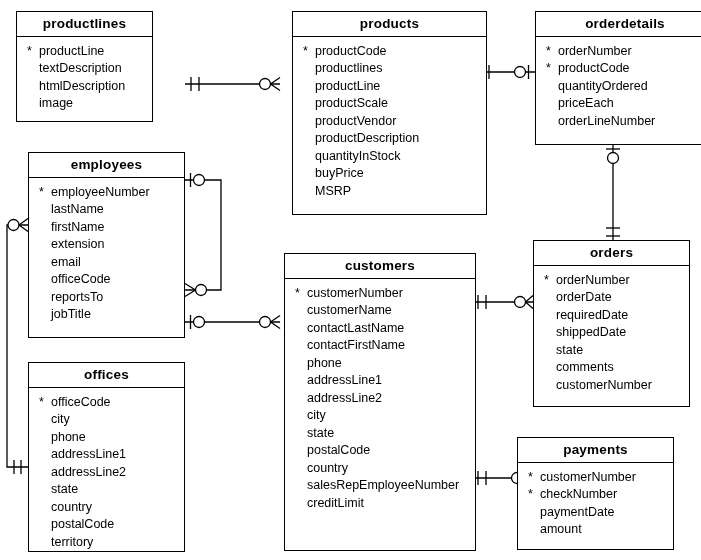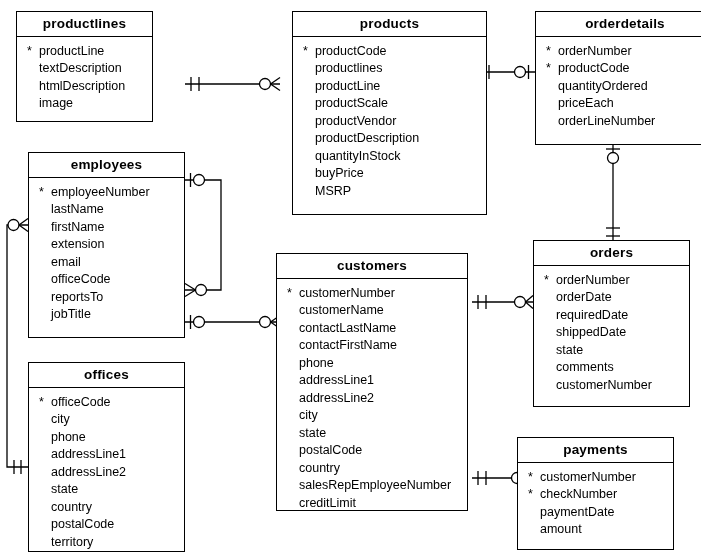--- a/index.html
+++ b/index.html
@@ -218,21 +218,21 @@
           <span class="pk"></span>
           <span>reportsTo</span>
         </div>
         <div class="row">
           <span class="pk"></span>
           <span>jobTitle</span>
         </div>
       </div>
   </div>
 
-  <div class="table" style="left:276px;top:253px;width:192px;height:258px">
+  <div class="table" style="left:284px;top:253px;width:192px;height:298px">
     <div class="table-title">customers</div>
     <div class="rows">
         <div class="row">
           <span class="pk">*</span>
           <span>customerNumber</span>
         </div>
         <div class="row">
           <span class="pk"></span>
           <span>customerName</span>
         </div>

